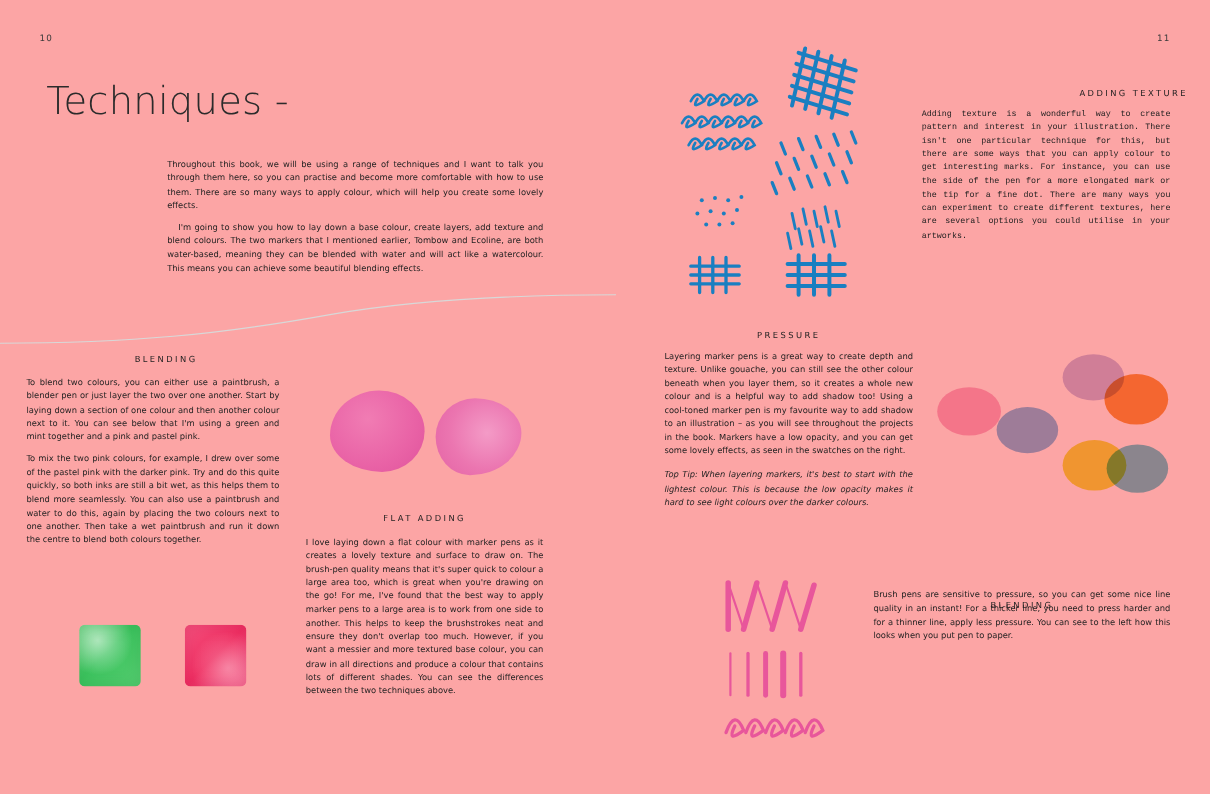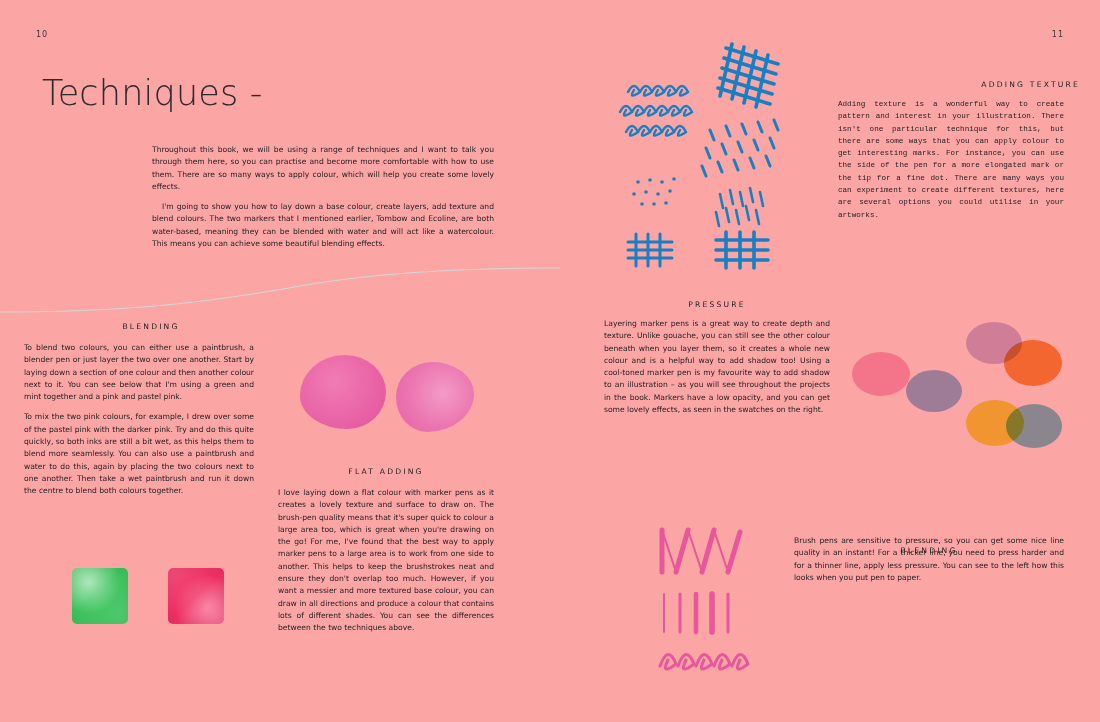--- a/index.html
+++ b/index.html
@@ -227,20 +227,21 @@
   <div class="section-head" style="left:854px; top:80px; width:226px;text-align:right;">ADDING TEXTURE</div>
 
   <div class="body" style="left:838px; top:98px; width:226px;font-family:Liberation Mono, monospace;">
     <p>Adding texture is a wonderful way to create pattern and interest in your illustration. There isn't one particular technique for this, but there are some ways that you can apply colour to get interesting marks. For instance, you can use the side of the pen for a more elongated mark or the tip for a fine dot. There are many ways you can experiment to create different textures, here are several options you could utilise in your artworks.</p>
   </div>
 
   <div class="section-head" style="left:604px; top:300px; width:226px;">PRESSURE</div>
 
   <div class="body" style="left:604px; top:318px; width:226px;">
     <p>Layering marker pens is a great way to create depth and texture. Unlike gouache, you can still see the other colour beneath when you layer them, so it creates a whole new colour and is a helpful way to add shadow too! Using a cool-toned marker pen is my favourite way to add shadow to an illustration – as you will see throughout the projects in the book. Markers have a low opacity, and you can get some lovely effects, as seen in the swatches on the right.</p>
+    <p style="font-style:italic; margin-top:10px;"><em>Top Tip:</em><span> When layering markers, it's best to start with the lightest colour. This is because the low opacity makes it hard to see light colours over the darker colours.</span></p>
   </div>
 
   <div class="art" style="left:0; top:0;">
     <div class="ell" style="left:852px; top:352px; width:58px; height:44px; background:#f6a8cd; opacity:.85;"></div>
     <div class="ell" style="left:966px; top:322px; width:56px; height:42px; background:#cbb9e6; opacity:.85;"></div>
     <div class="ell" style="left:1004px; top:340px; width:58px; height:46px; background:#f6902f; opacity:.88;"></div>
     <div class="ell" style="left:906px; top:370px; width:56px; height:42px; background:#8fb4e8; opacity:.85;"></div>
     <div class="ell" style="left:966px; top:400px; width:58px; height:46px; background:#f2e436; opacity:.9;"></div>
     <div class="ell" style="left:1006px; top:404px; width:56px; height:44px; background:#79c6d4; opacity:.85;"></div>
   </div>

